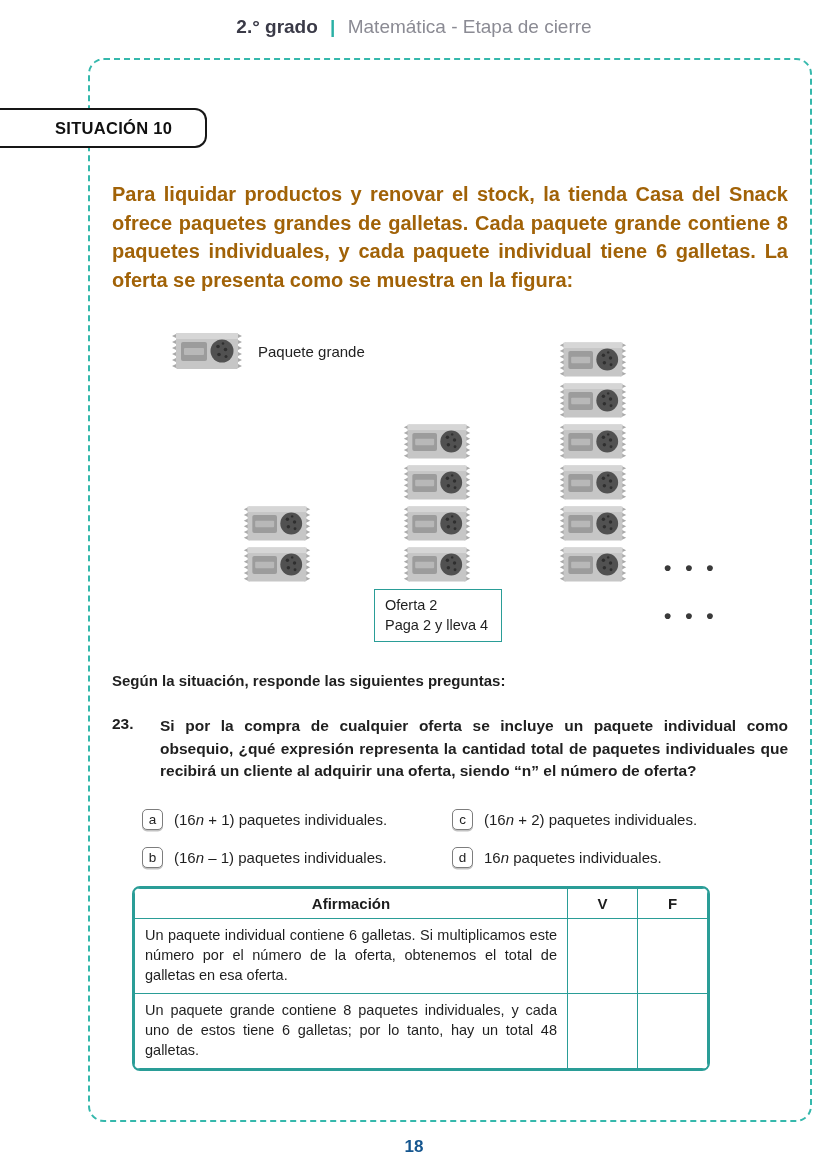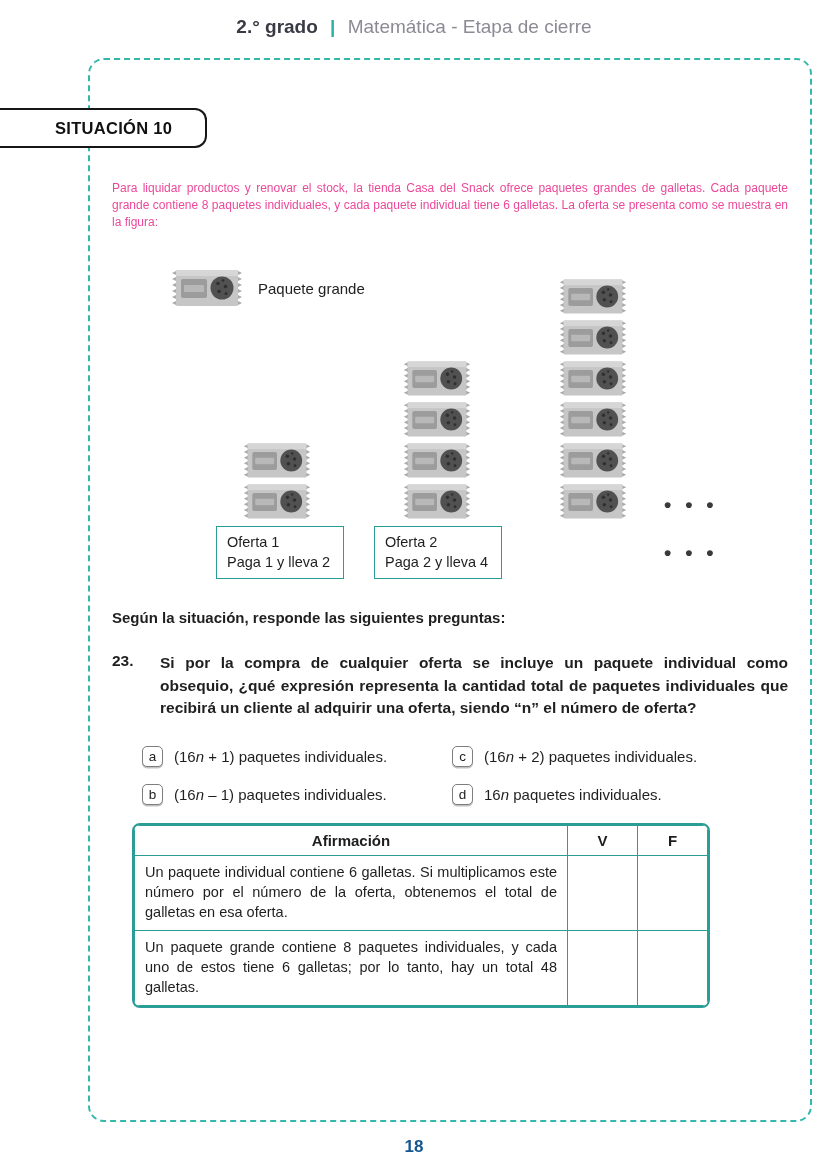--- a/index.html
+++ b/index.html
@@ -27,22 +27,22 @@
     position:absolute; left:-2px; top:108px; width:209px; height:40px;
     background:#ffffff; border:2.5px solid #161616; border-left:none;
     border-radius:0 12px 12px 0; display:flex; align-items:center;
     padding-left:57px; font-weight:bold; font-size:16.5px; color:#111;
     z-index:5; letter-spacing:0.3px;
   }
 
   .title { text-align:center; color:#1b69b4; font-size:27px; font-weight:bold; }
 
   .intro {
-    margin-top:20px; font-size:12px; font-weight:normal; line-height:1.43;
-    text-align:justify; color:#ec4899;
+    margin-top:20px; font-size:20px; font-weight:bold; line-height:1.43;
+    text-align:justify; color:#a16207;
   }
 
   
   .figure { position:relative; height:312px; margin-top:36px; }
   .legend { position:absolute; left:56px; top:0; display:flex; align-items:center; gap:12px; }
   .legend-label { font-size:15px; color:#222; }
   .pkg { width:74px; height:39px; display:block; margin-top:2px; }
   .legend .pkg { width:78px; height:42px; margin:0; }
   .stack { position:absolute; bottom:58px; display:flex; flex-direction:column; }
   .stack1 { left:128px; }
@@ -302,24 +302,20 @@
           <rect x="16" y="17" width="20" height="7" rx="1" fill="#b8b8b8"></rect>
           <circle cx="54" cy="20" r="11.5" fill="#515151"></circle>
           <circle cx="50" cy="15.5" r="1.8" fill="#2f2f2f"></circle>
           <circle cx="57.5" cy="18.5" r="1.8" fill="#2f2f2f"></circle>
           <circle cx="51" cy="23.5" r="1.8" fill="#2f2f2f"></circle>
           <circle cx="58" cy="25.5" r="1.5" fill="#2f2f2f"></circle>
           <circle cx="55" cy="12.5" r="1.3" fill="#2f2f2f"></circle>
         </svg>
       </div>
 
-    <div class="offer-box offer1">
-      <div>Oferta 1</div>
-      <div>Paga 1 y lleva 2</div>
-    </div>
     <div class="offer-box offer2">
       <div>Oferta 2</div>
       <div>Paga 2 y lleva 4</div>
     </div>
 
     <span class="dots dots1">• • •</span>
     <span class="dots dots2">• • •</span>
   </div>
 
   <p class="prompt">Según la situación, responde las siguientes preguntas:</p>

